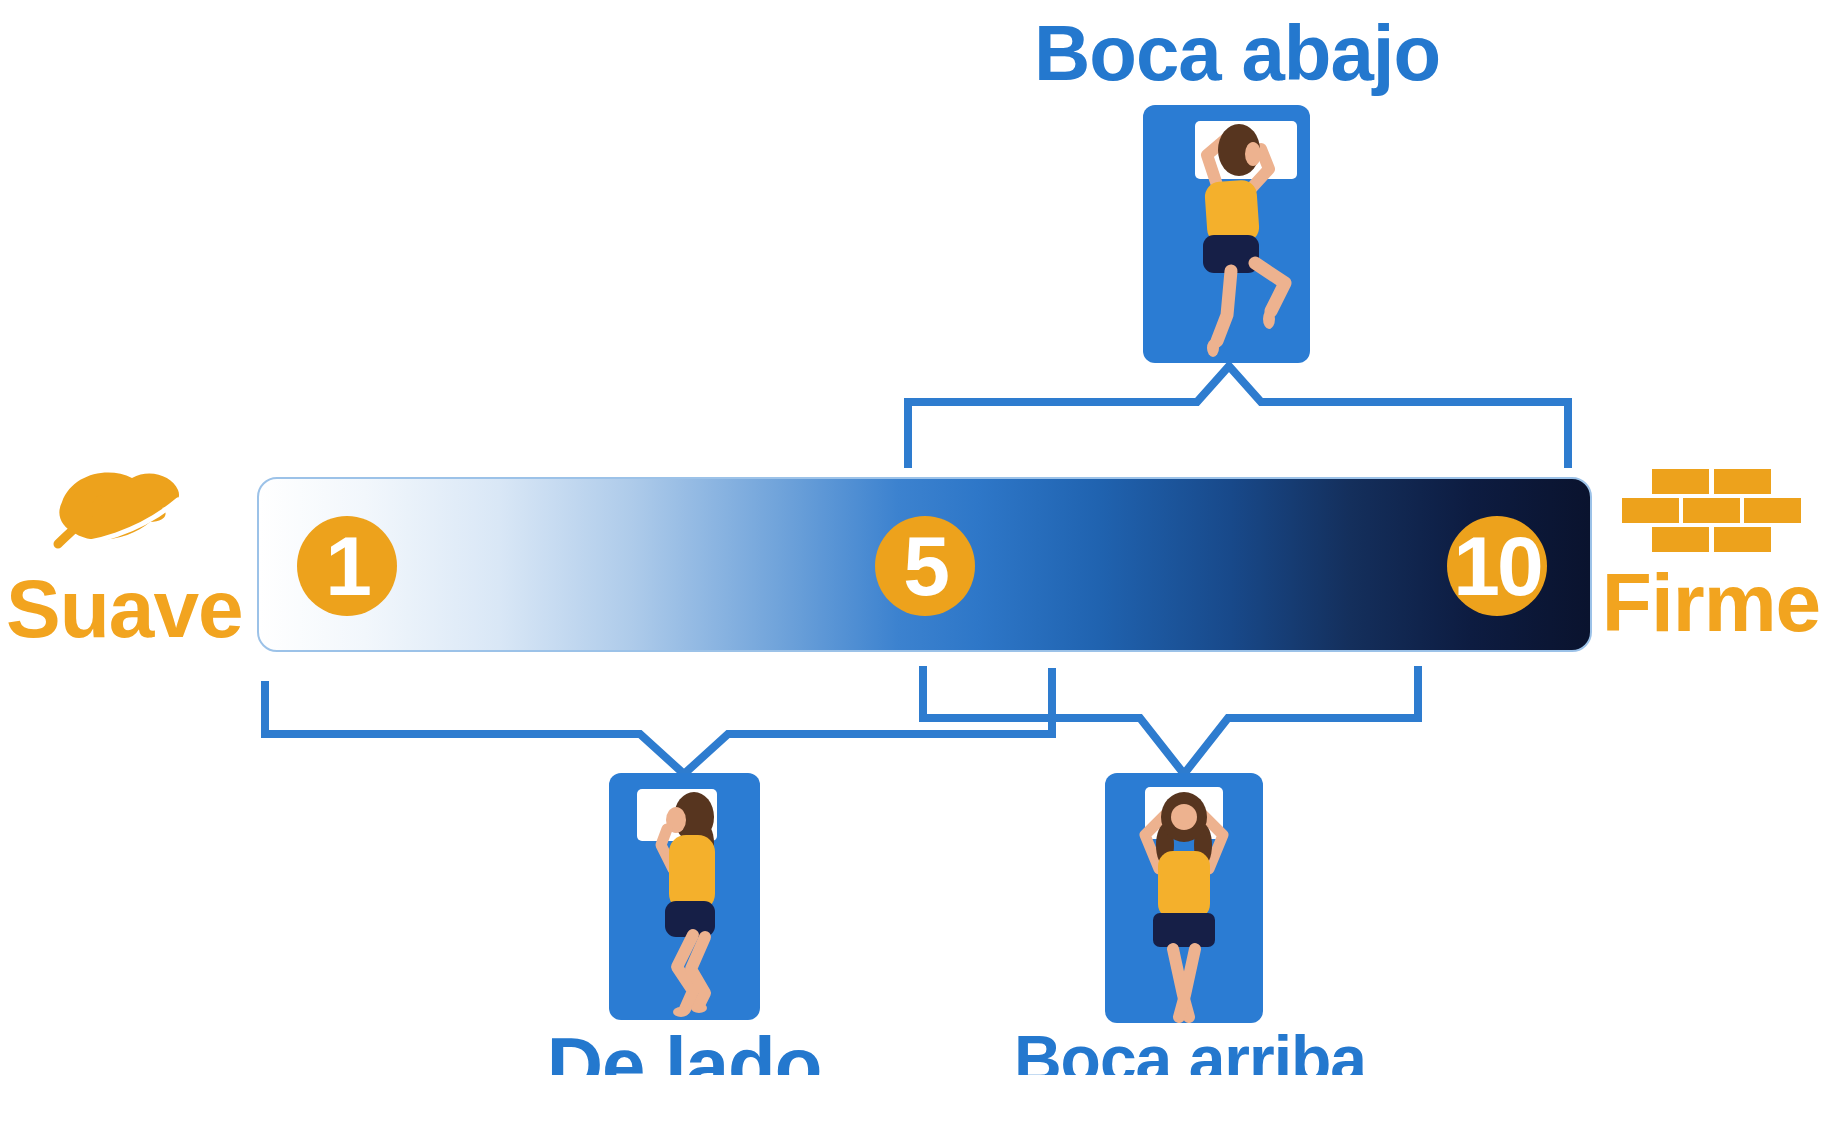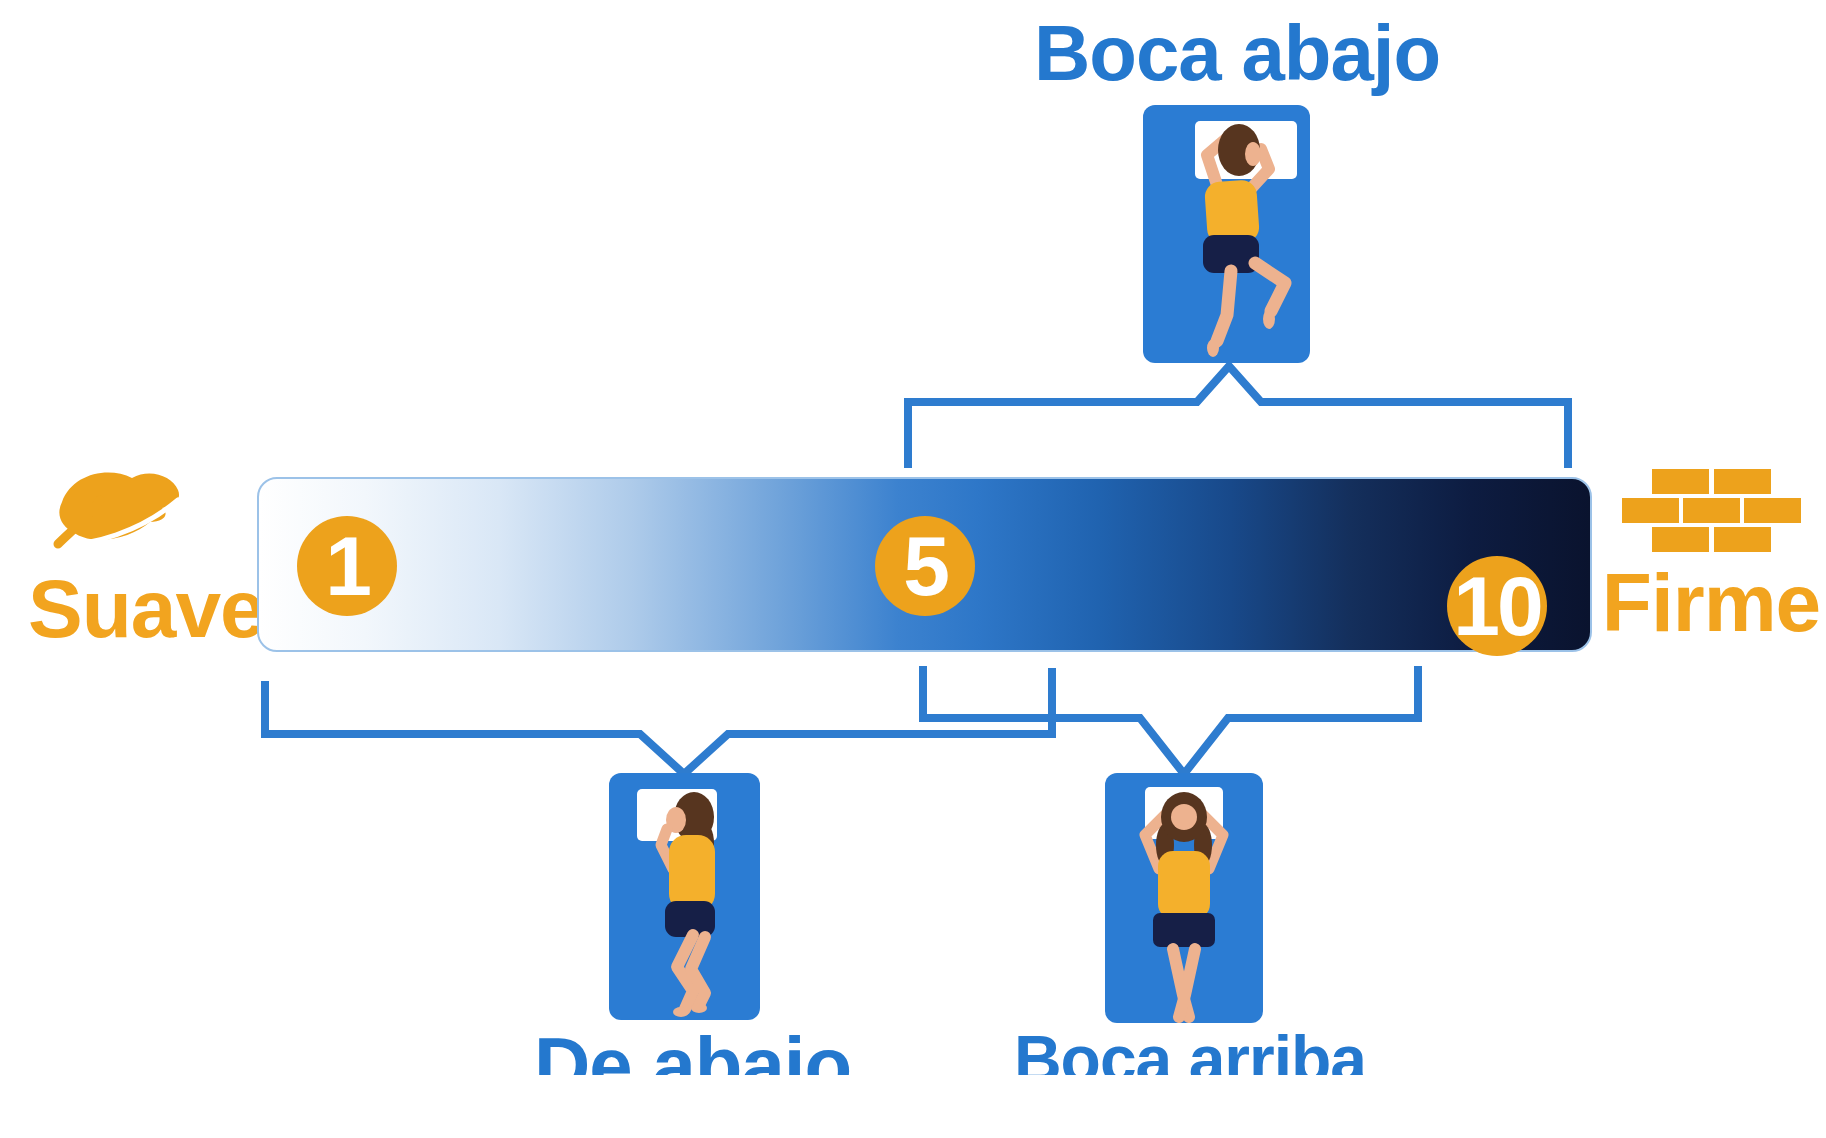--- a/index.html
+++ b/index.html
@@ -25,21 +25,21 @@
     font-weight:bold;
     color:#f2a41f;
     text-align:center;
     line-height:1;
     letter-spacing:-1px;
     white-space:nowrap;
   }
   #title{left:1034px;top:14px;width:400px;font-size:78px;}
   #label-de-lado{left:534px;top:1026px;width:300px;font-size:78px;}
   #label-boca-arriba{left:980px;top:1026px;width:420px;font-size:66px;}
-  #label-suave{left:6px;top:568px;width:234px;font-size:82px;margin-left:22px;}
+  #label-suave{left:6px;top:568px;width:234px;font-size:82px;}
   #label-firme{left:1594px;top:562px;width:234px;font-size:82px;}
 
   
   #firmness-bar{
     position:absolute;
     left:257px;top:477px;width:1335px;height:175px;
     border-radius:20px;
     border:2px solid #9cc2e8;
     box-sizing:border-box;
     background:linear-gradient(90deg,
@@ -55,21 +55,21 @@
     background:#eda21c;
     color:#ffffff;
     font-weight:bold;
     font-size:84px;
     line-height:100px;
     text-align:center;
     letter-spacing:-3px;
   }
   #marker-1{left:38px;}
   #marker-5{left:616px;}
-  #marker-10{left:1188px;margin-top:40px;}
+  #marker-10{left:1188px;}
 
   svg{display:block;}
 </style>
 </head>
 <body>
 
 <div id="canvas">
 
   <svg class="abs" style="left:0;top:0;" width="1826" height="1138" viewBox="0 0 1826 1138">
 
@@ -148,16 +148,16 @@
     <ellipse cx="60" cy="72" rx="9" ry="21" fill="#57351f"></ellipse>
     <ellipse cx="98" cy="72" rx="9" ry="21" fill="#57351f"></ellipse>
     <ellipse cx="79" cy="44" rx="23" ry="25" fill="#57351f"></ellipse>
     <circle cx="79" cy="44" r="13" fill="#edb28f"></circle>
     <rect x="53" y="78" width="52" height="68" rx="15" fill="#f4b02c"></rect>
     <rect x="48" y="140" width="62" height="34" rx="7" fill="#161f47"></rect>
     <polyline points="68,176 78,222 84,244" fill="none" stroke="#edb28f" stroke-width="12" stroke-linecap="round" stroke-linejoin="round"></polyline>
     <polyline points="90,176 80,222 74,244" fill="none" stroke="#edb28f" stroke-width="12" stroke-linecap="round" stroke-linejoin="round"></polyline>
   </svg>
 
-  <div id="label-de-lado" class="lbl">De abajo</div>
+  <div id="label-de-lado" class="lbl">De lado</div>
   <div id="label-boca-arriba" class="lbl">Boca arriba</div>
 
 </div>
 
 </body></html>

